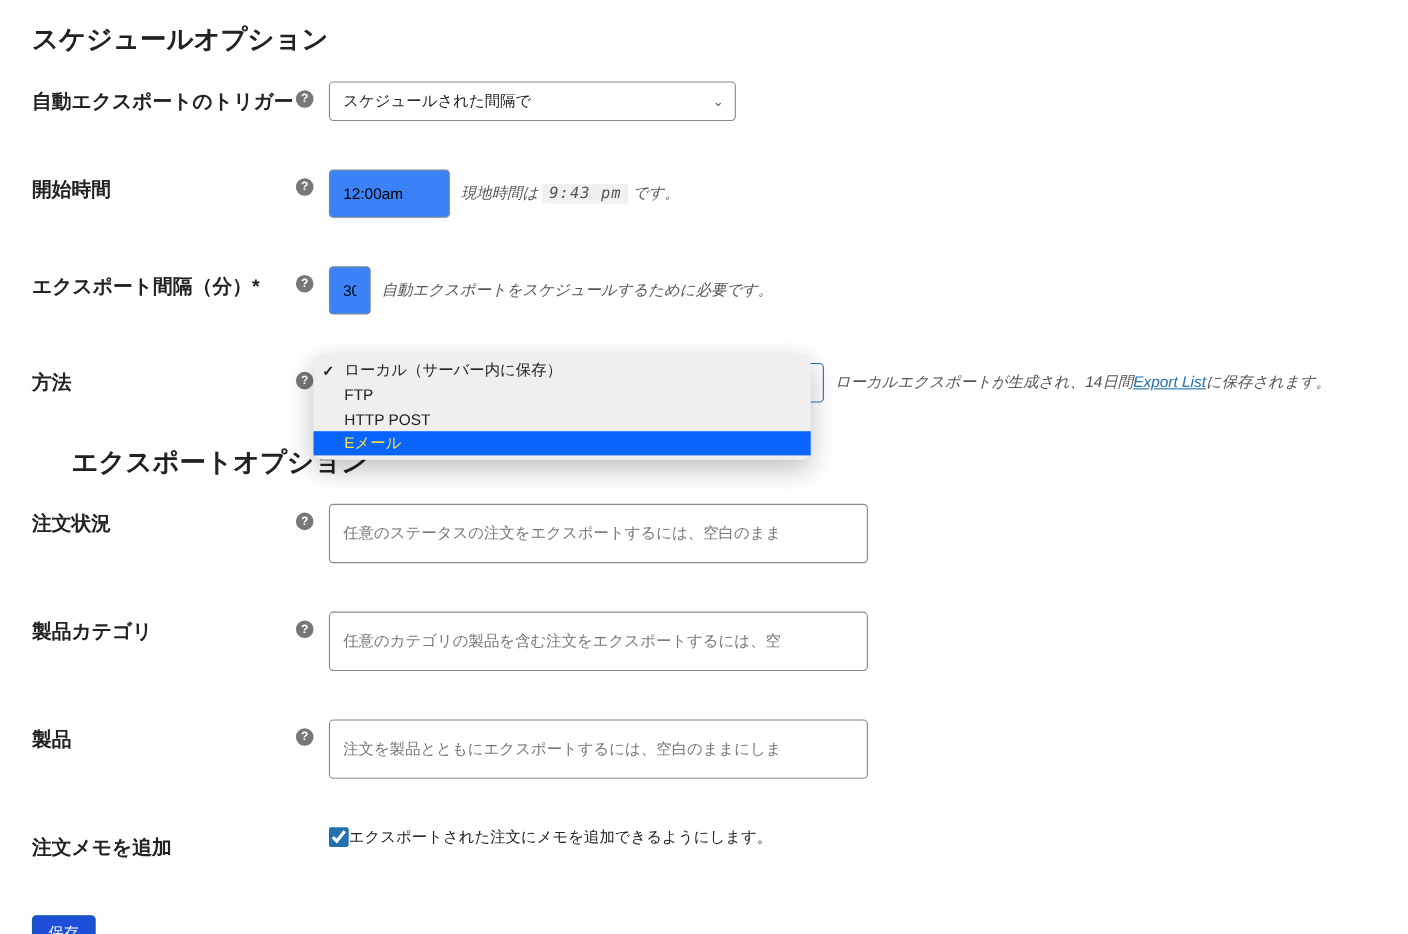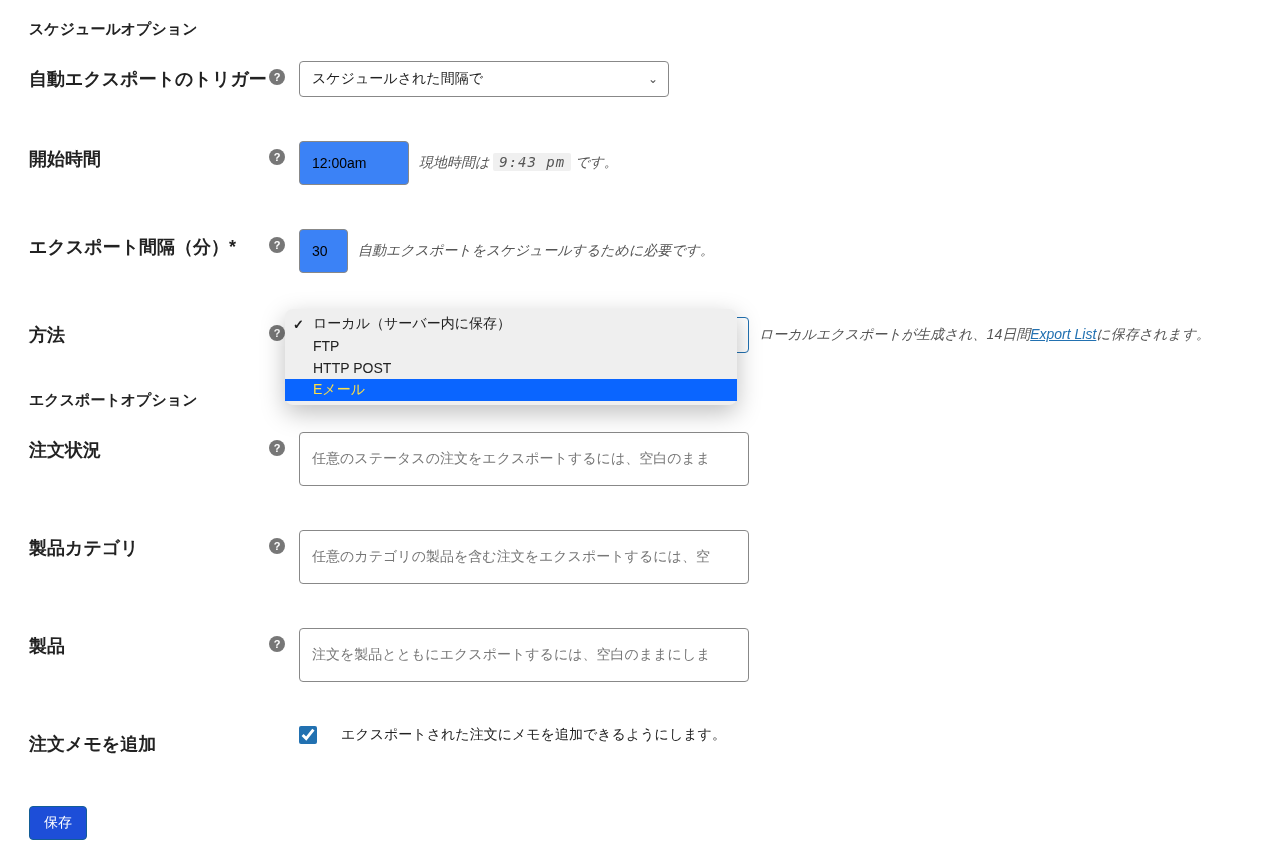--- a/index.html
+++ b/index.html
@@ -5,25 +5,25 @@
     * { box-sizing: border-box; margin: 0; padding: 0; }
     body {
       font-family: -apple-system, BlinkMacSystemFont, "Segoe UI", "Hiragino Kaku Gothic ProN", "Hiragino Sans", Meiryo, sans-serif;
       font-size: 14px;
       color: #222;
       background: #fff;
       padding: 20px 26px;
       border-left: 3px solid transparent;
     }
     .section-title {
-      font-size: 15px;
+      font-size: 24px;
       font-weight: 700;
       margin-bottom: 22px;
     }
-    .second-section-title { margin-top: 38px; }
+    .second-section-title { margin-top: 38px; margin-left: 36px; }
     .form-row {
       display: flex;
       align-items: flex-start;
       margin-bottom: 44px;
     }
     .form-row.last { margin-bottom: 32px; }
     .label-col {
       width: 240px;
       flex: 0 0 240px;
       display: flex;
@@ -82,21 +82,21 @@
     }
     .text-input {
       height: 44px;
       border: 1px solid #888;
       border-radius: 4px;
       padding: 0 12px;
       font-size: 14px;
       background: #3b82f6;
     }
     .start-time { width: 110px; }
-    .interval { width: 49px; text-align: left; }
+    .interval { width: 38px; text-align: left; }
     .hint {
       font-size: 14px;
       font-style: italic;
       color: #555;
     }
     .hint .mono {
       font-family: ui-monospace, Menlo, Consolas, monospace;
       background: #f0f0f0;
       padding: 1px 6px;
       border-radius: 2px;
@@ -145,37 +145,37 @@
       display: inline-block;
       font-size: 13px;
       font-weight: 700;
     }
     .dropdown-item .opt-label { flex: 1; }
     .dropdown-item.highlighted {
       background: #0a65ff;
       color: #fde047;
     }
     .wide-text {
-      width: 450px;
+      width: 490px;
       height: 54px;
       border: 1px solid #888;
       border-radius: 4px;
       padding: 0 12px;
       font-size: 14px;
       color: #777;
       display: flex;
       align-items: center;
       overflow: hidden;
       white-space: nowrap;
       background: #fff;
     }
     .checkbox-wrap {
       display: flex;
       align-items: center;
-      gap: 24px;
+      gap: 0;
     }
     .checkbox-wrap input[type=checkbox] {
       width: 18px; height: 18px;
       accent-color: #2271b1;
     }
     .save-btn {
       display: inline-block;
       background: #1d4ed8;
       color: #fff;
       border: 1px solid #135e96;

